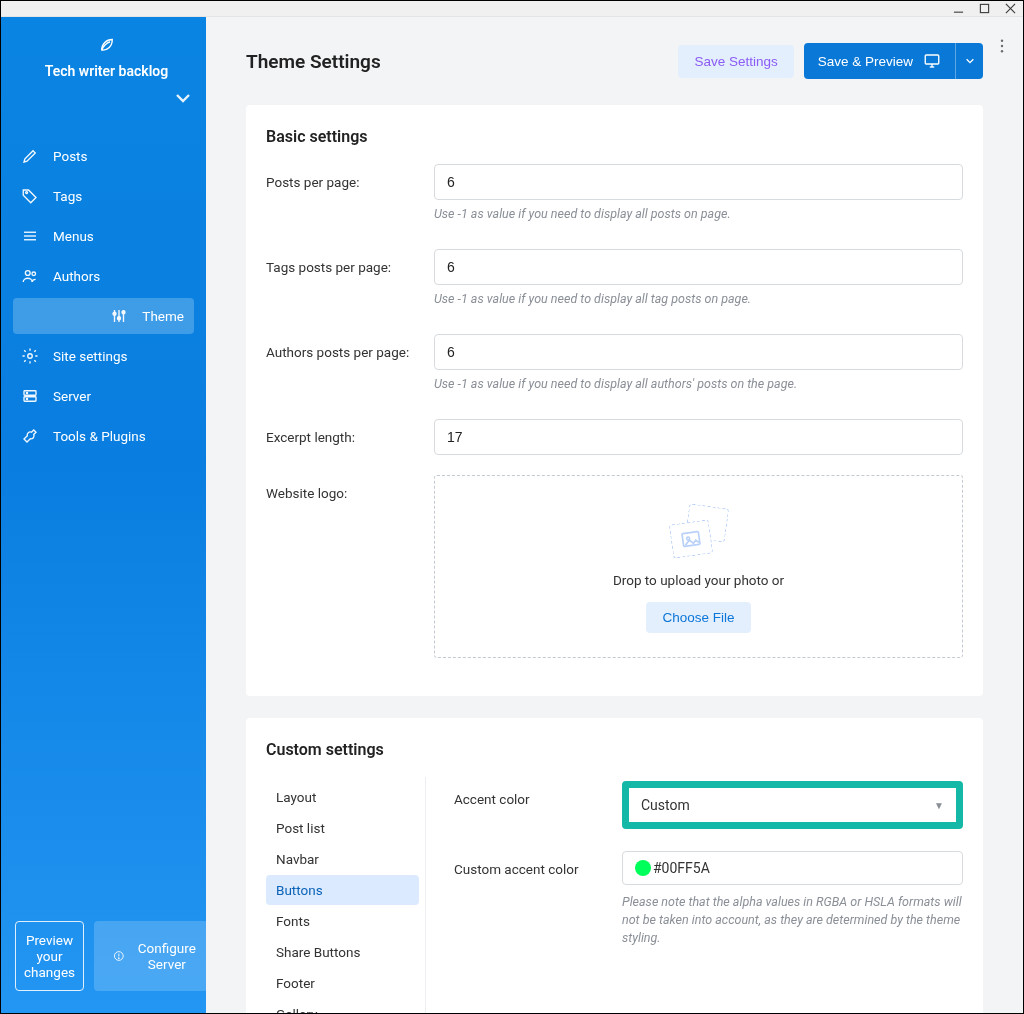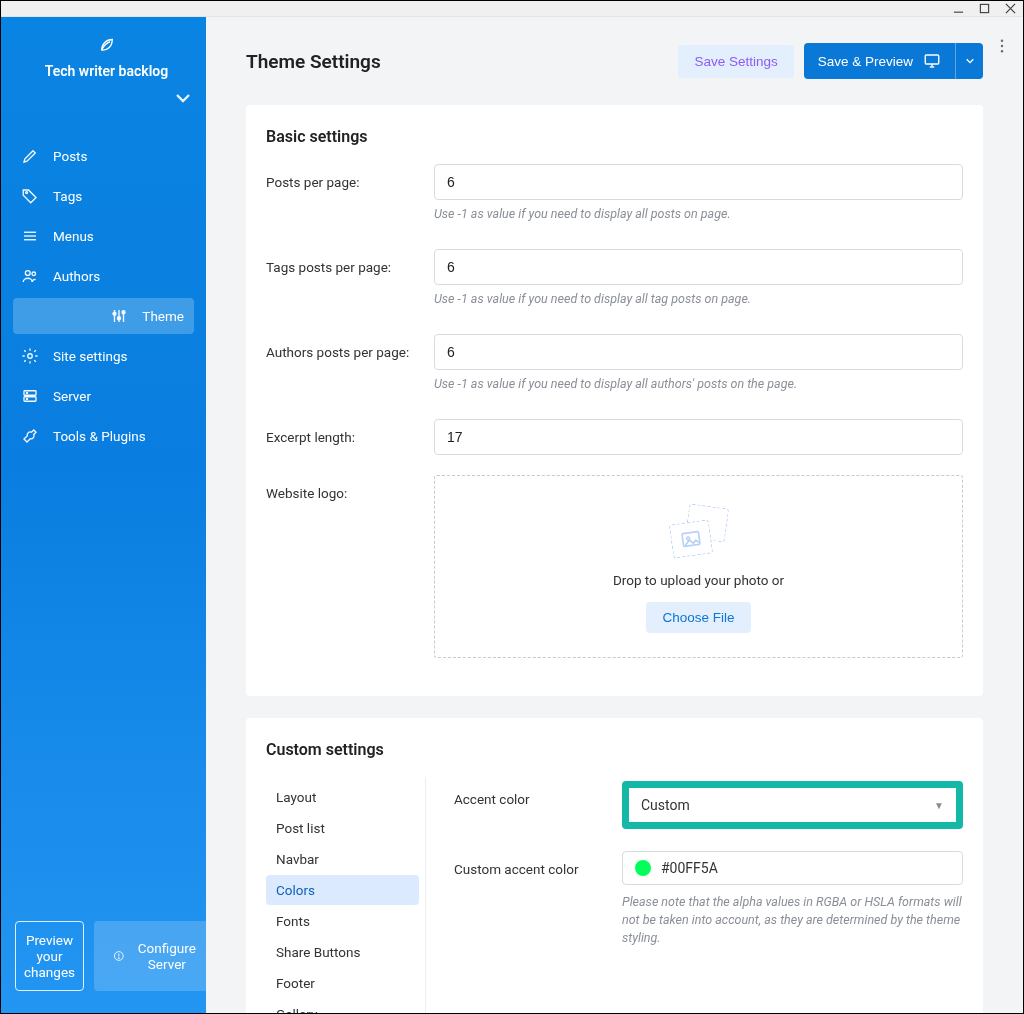--- a/index.html
+++ b/index.html
@@ -58,21 +58,21 @@
 
   
   .custom-body { display:flex; gap:0; margin-top:4px;}
   .tab-list { width:160px; border-right:1px solid #eceef1; padding-top:4px; }
   .tab { padding:7px 10px; font-size:13.5px; color:#333; border-radius:4px; margin:1px 6px 1px 0; cursor:pointer;}
   .tab.active { background:#dbeafe; color:#0b63b8; }
   .tab-panel { flex:1; padding-left:28px; padding-top:4px;}
   .tab-panel .form-row .lbl{ width:168px; }
   .select { width:100%; border:7px solid #14b8a6; border-radius:4px; padding:9px 12px; font-size:14px; color:#333; display:flex; align-items:center; justify-content:space-between; }
   .select .sel-caret{ color:#8a8f97; font-size:10px;}
-  .color-input { width:100%; border:1px solid #d7dbe0; border-radius:4px; padding:8px 12px; font-size:14px; color:#333; display:flex; align-items:flex-start; gap:10px; }
+  .color-input { width:100%; border:1px solid #d7dbe0; border-radius:4px; padding:8px 12px; font-size:14px; color:#333; display:flex; align-items:flex-start; gap:2px; }
   .swatch { width:16px; height:16px; border-radius:50%; background:#00ff5a; }
   .note { font-size:12.5px; font-style:italic; color:#8a8f97; margin-top:8px; line-height:1.45; }
 
 </style>
 </head>
 <body>
 
 <div class="outer-frame">
   <div class="titlebar">
     <span class="win-btn">
@@ -274,21 +274,21 @@
         </div>
       </div>
 
       <div class="card" style="padding-bottom:0;">
         <h2>Custom settings</h2>
         <div class="custom-body">
           <div class="tab-list">
             <div class="tab">Layout</div>
             <div class="tab">Post list</div>
             <div class="tab">Navbar</div>
-            <div class="tab active">Colors</div>
+            <div class="tab active">Buttons</div>
             <div class="tab">Fonts</div>
             <div class="tab">Share Buttons</div>
             <div class="tab">Footer</div>
             <div class="tab">Gallery</div>
 
           </div>
           <div class="tab-panel">
             <div class="form-row" style="margin-bottom:22px;">
               <div class="lbl">Accent color</div>
               <div class="field">

